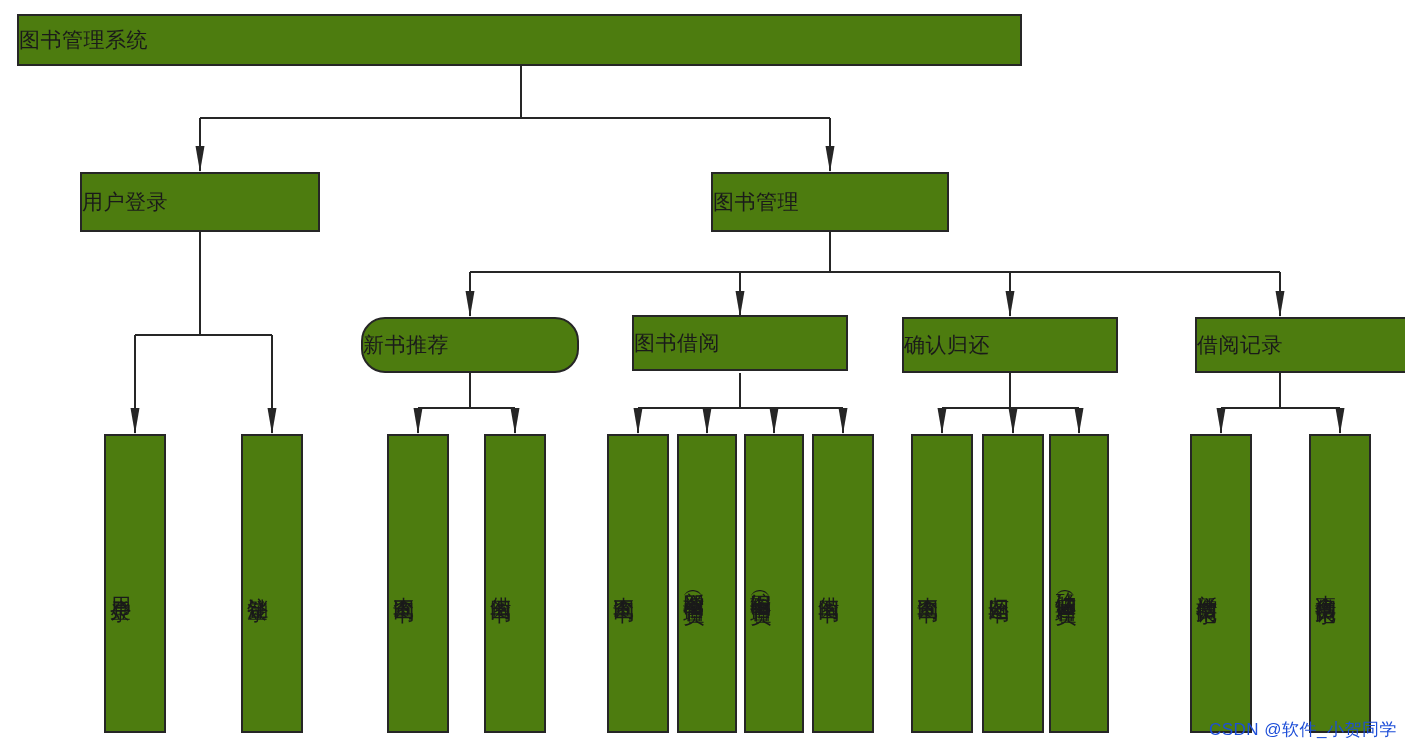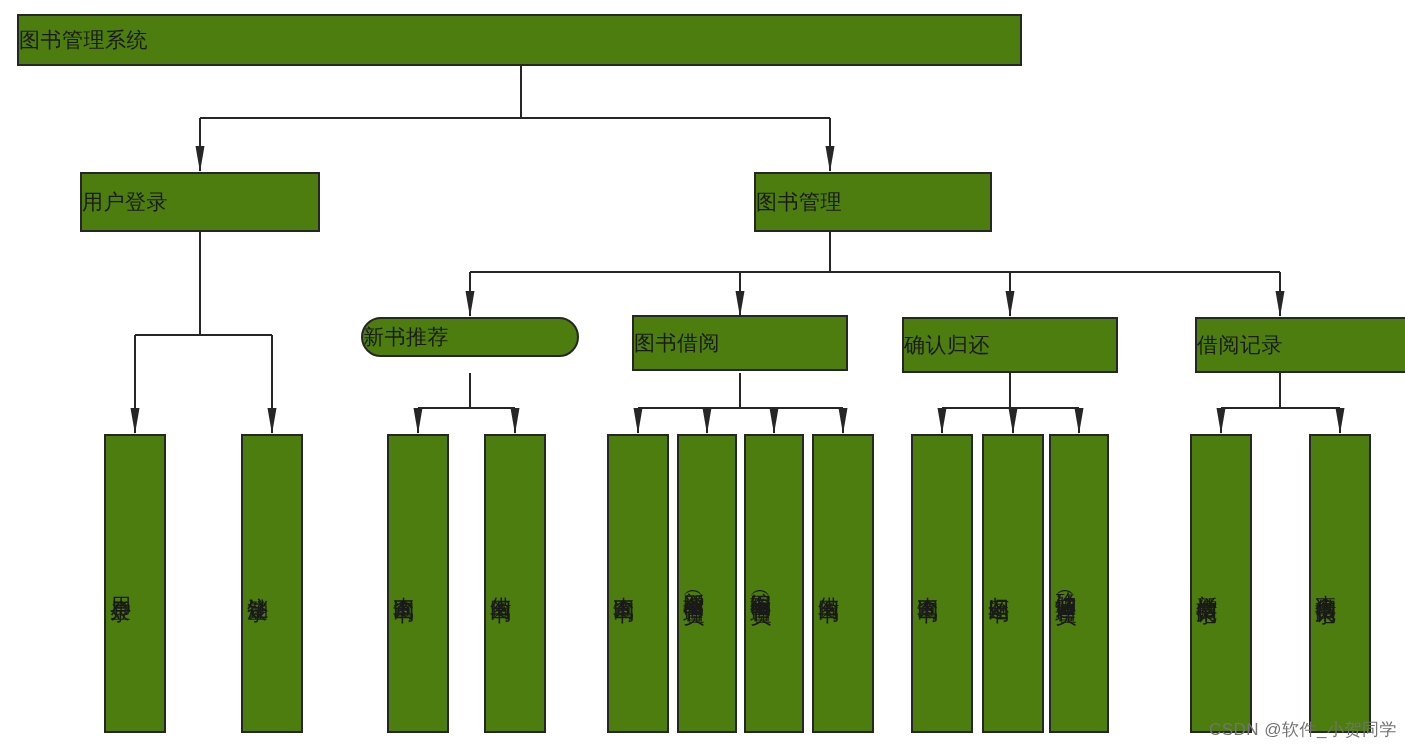--- a/index.html
+++ b/index.html
@@ -54,21 +54,21 @@
     text-orientation: upright;
     letter-spacing: 2px;
     white-space: nowrap;
     text-align: center;
   }
   .watermark {
     position: absolute;
     right: 8px;
     bottom: 6px;
     font-size: 17px;
-    color: #737373;
+    color: #1d4ed8;
     letter-spacing: 0.5px;
     white-space: nowrap;
     user-select: none;
   }
 </style>
 </head>
 <body>
 
 <div id="diagram-root">
 
@@ -127,24 +127,24 @@
       <polygon points="1335.5,408 1344.5,408 1340,434" fill="#262626"></polygon>
     </svg>
 
   <div id="node-layer">
       <div class="node-box" style="left: 17px; top: 14px; width: 1005px; height: 52px;">
         <span class="node-label-h">图书管理系统</span>
       </div>
       <div class="node-box" style="left: 80px; top: 172px; width: 240px; height: 60px;">
         <span class="node-label-h">用户登录</span>
       </div>
-      <div class="node-box" style="left: 711px; top: 172px; width: 238px; height: 60px; margin-left: 43px;">
+      <div class="node-box" style="left: 711px; top: 172px; width: 238px; height: 60px;">
         <span class="node-label-h">图书管理</span>
       </div>
-      <div class="node-box" style="left: 361px; top: 317px; width: 218px; height: 40px; border-radius: 24px;">
+      <div class="node-box" style="left: 361px; top: 317px; width: 218px; height: 56px; border-radius: 24px;">
         <span class="node-label-h">新书推荐</span>
       </div>
       <div class="node-box" style="left: 632px; top: 315px; width: 216px; height: 56px;">
         <span class="node-label-h">图书借阅</span>
       </div>
       <div class="node-box" style="left: 902px; top: 317px; width: 216px; height: 56px;">
         <span class="node-label-h">确认归还</span>
       </div>
       <div class="node-box" style="left: 1172px; top: 317px; width: 260px; height: 56px; margin-left: 23px;">
         <span class="node-label-h">借阅记录</span>

